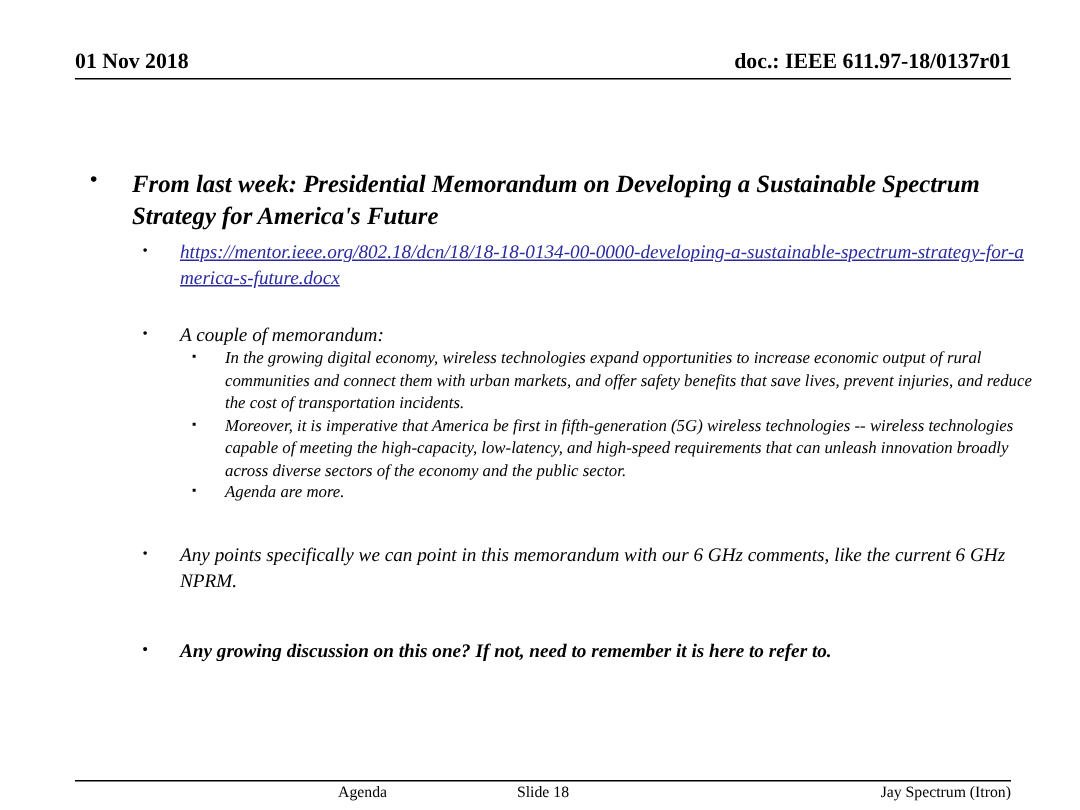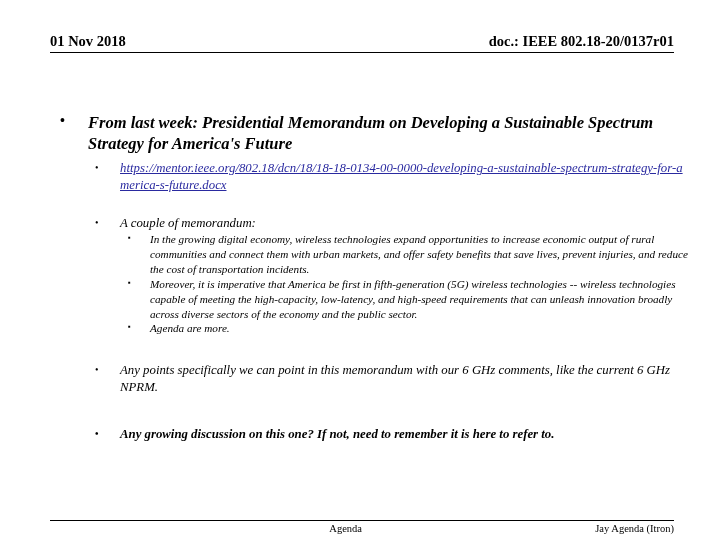--- a/index.html
+++ b/index.html
@@ -144,21 +144,21 @@
   .footer-right  { flex: 1 1 0; text-align: right; }
 </style>
 </head>
 <body>
 
 <div class="slide">
 
   <div class="header">
     <div class="header-row">
       <span class="header-date">01 Nov 2018</span>
-      <span class="header-doc">doc.: IEEE 802.18-20/0137r01</span>
+      <span class="header-doc">doc.: IEEE 611.97-18/0137r01</span>
     </div>
     <div class="header-rule"></div>
   </div>
 
 
   <div class="body">
 
     <div class="b1">
       <span class="bullet">•</span>
       <span class="btext">From last week:    Presidential Memorandum on Developing a Sustainable Spectrum Strategy for America's Future</span>
@@ -206,17 +206,18 @@
       <span class="bullet">•</span>
       <span class="btext">Any growing discussion on this one?  If not, need to remember it is here to refer to.</span>
     </div>
 
   </div>
 
   <div class="footer">
     <div class="footer-rule"></div>
     <div class="footer-row">
       <span class="footer-left">Agenda</span>
-      <span class="footer-right">Jay Agenda (Itron)</span>
+      <span class="footer-center">Slide 18</span>
+      <span class="footer-right">Jay Spectrum (Itron)</span>
     </div>
   </div>
 
 </div>
 
 </body></html>

